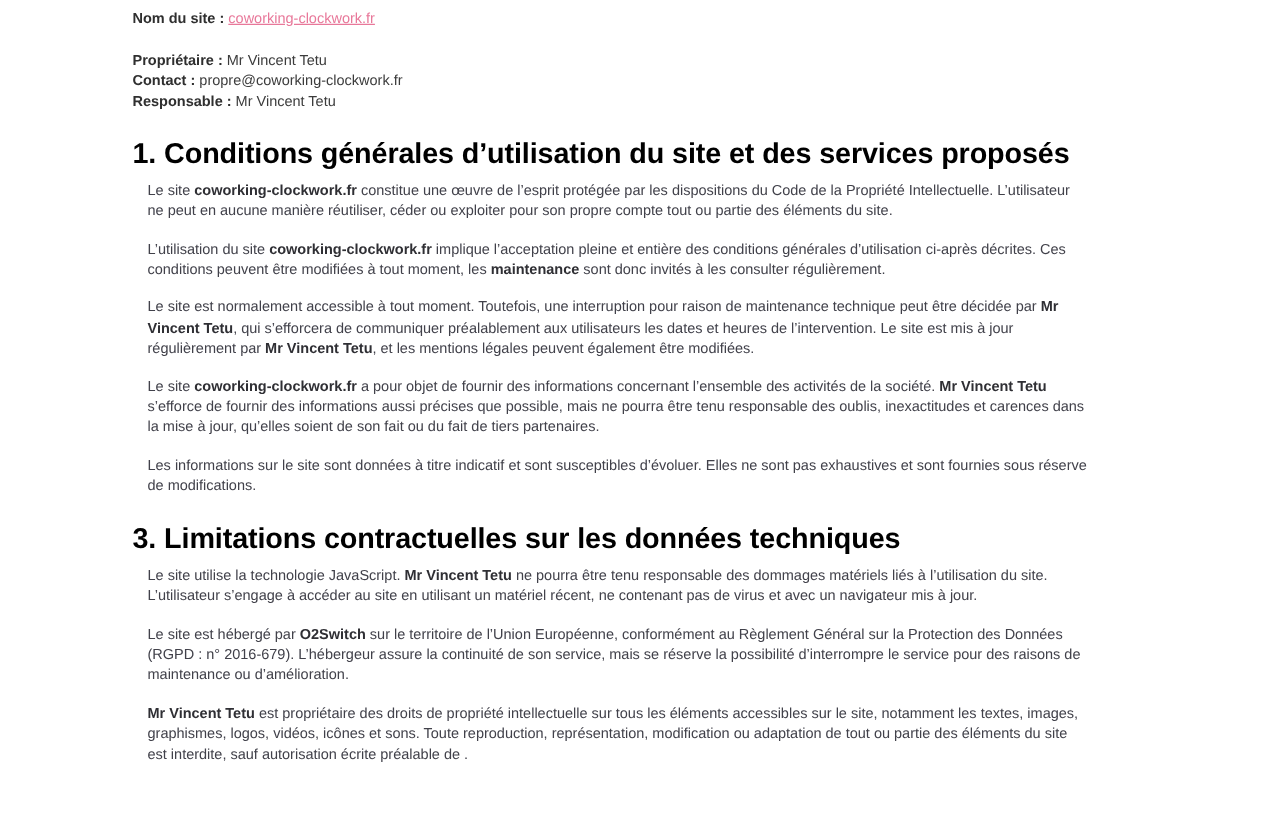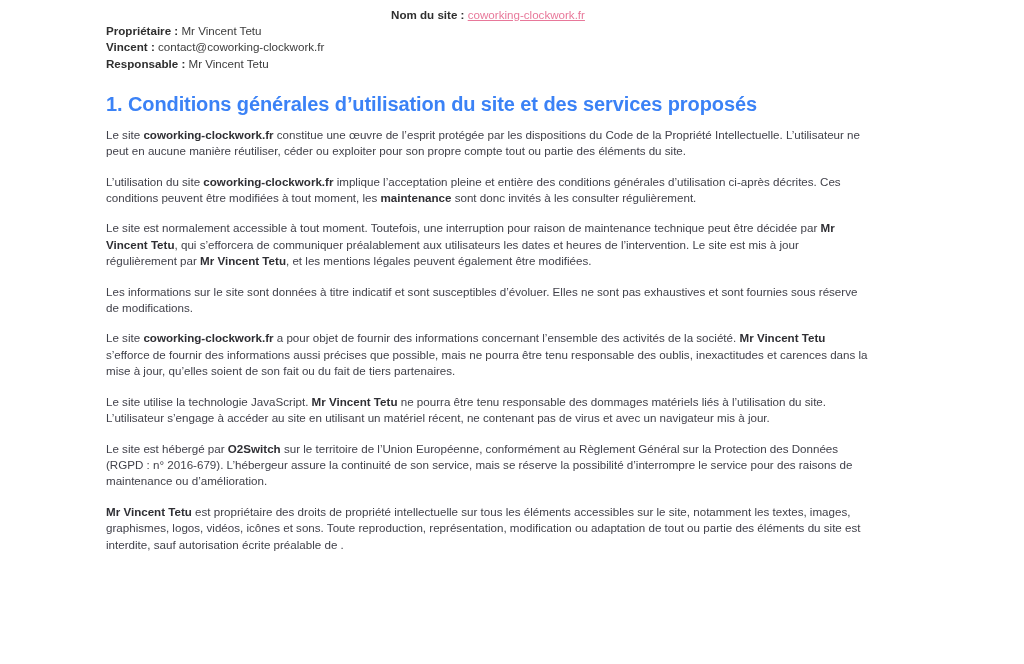--- a/index.html
+++ b/index.html
@@ -32,47 +32,46 @@
     font-size: 11.6px;
     line-height: 16.2px;
     color: #3c3c3c;
     white-space: nowrap;
   }
   .ident-line .lbl {
     font-weight: bold;
     color: #2f2f2f;
   }
   .site-line {
-    margin-bottom: 0;
-    text-align: center;
+    margin-bottom: 18px;
   }
   .site-link {
     color: #e8789a;
     text-decoration: underline;
     text-decoration-color: #e8789a;
     cursor: pointer;
   }
   .ident-group { margin-bottom: 0; }
 
   
   h2.section-title {
-    font-size: 20px;
+    font-size: 23px;
     line-height: 22px;
     font-weight: bold;
-    color: #3b82f6;
+    color: #000000;
     margin: 21px 0 12px 0;
     letter-spacing: -0.1px;
   }
 
   
   p.para {
     font-size: 11.6px;
     line-height: 16.4px;
     color: #41414a;
-    margin: 0 0 14px 0;
+    margin: 0 0 14px 12px;
     max-width: 764px;
     text-align: left;
   }
   p.para:last-child { margin-bottom: 0; }
   p.para b, p.para strong {
     font-weight: bold;
     color: #2f2f34;
   }
 </style>
 </head>
@@ -85,36 +84,37 @@
       <span class="lbl">Nom du site :</span>
       <a class="site-link" href="#">coworking-clockwork.fr</a>
     </div>
 
     <div class="ident-group">
       <div class="ident-line">
         <span class="lbl">Propriétaire :</span>
         <span>Mr Vincent Tetu</span>
       </div>
       <div class="ident-line">
-        <span class="lbl">Vincent :</span>
-        <span>contact@coworking-clockwork.fr</span>
+        <span class="lbl">Contact :</span>
+        <span>propre@coworking-clockwork.fr</span>
       </div>
       <div class="ident-line">
         <span class="lbl">Responsable :</span>
         <span>Mr Vincent Tetu</span>
       </div>
     </div>
 
     <h2 class="section-title">1. Conditions générales d’utilisation du site et des services proposés</h2>
     <p class="para">Le site <b>coworking-clockwork.fr</b> constitue une œuvre de l’esprit protégée par les dispositions du Code de la Propriété Intellectuelle. L’utilisateur ne peut en aucune manière réutiliser, céder ou exploiter pour son propre compte tout ou partie des éléments du site.</p>
     <p class="para">L’utilisation du site <b>coworking-clockwork.fr</b> implique l’acceptation pleine et entière des conditions générales d’utilisation ci-après décrites. Ces conditions peuvent être modifiées à tout moment, les <b>maintenance</b> sont donc invités à les consulter régulièrement.</p>
     <p class="para">Le site est normalement accessible à tout moment. Toutefois, une interruption pour raison de maintenance technique peut être décidée par <b>Mr Vincent Tetu</b>, qui s’efforcera de communiquer préalablement aux utilisateurs les dates et heures de l’intervention. Le site est mis à jour régulièrement par <b>Mr Vincent Tetu</b>, et les mentions légales peuvent également être modifiées.</p>
 
+    <p class="para">Le site <b>coworking-clockwork.fr</b> a pour objet de fournir des informations concernant l’ensemble des activités de la société. <b>Mr Vincent Tetu</b> s’efforce de fournir des informations aussi précises que possible, mais ne pourra être tenu responsable des oublis, inexactitudes et carences dans la mise à jour, qu’elles soient de son fait ou du fait de tiers partenaires.</p>
     <p class="para">Les informations sur le site sont données à titre indicatif et sont susceptibles d’évoluer. Elles ne sont pas exhaustives et sont fournies sous réserve de modifications.</p>
-    <p class="para">Le site <b>coworking-clockwork.fr</b> a pour objet de fournir des informations concernant l’ensemble des activités de la société. <b>Mr Vincent Tetu</b> s’efforce de fournir des informations aussi précises que possible, mais ne pourra être tenu responsable des oublis, inexactitudes et carences dans la mise à jour, qu’elles soient de son fait ou du fait de tiers partenaires.</p>
 
+    <h2 class="section-title">3. Limitations contractuelles sur les données techniques</h2>
     <p class="para">Le site utilise la technologie JavaScript. <b>Mr Vincent Tetu</b> ne pourra être tenu responsable des dommages matériels liés à l’utilisation du site. L’utilisateur s’engage à accéder au site en utilisant un matériel récent, ne contenant pas de virus et avec un navigateur mis à jour.</p>
     <p class="para">Le site est hébergé par <b>O2Switch</b> sur le territoire de l’Union Européenne, conformément au Règlement Général sur la Protection des Données (RGPD : n° 2016-679). L’hébergeur assure la continuité de son service, mais se réserve la possibilité d’interrompre le service pour des raisons de maintenance ou d’amélioration.</p>
 
     <p class="para"><b>Mr Vincent Tetu</b> est propriétaire des droits de propriété intellectuelle sur tous les éléments accessibles sur le site, notamment les textes, images, graphismes, logos, vidéos, icônes et sons. Toute reproduction, représentation, modification ou adaptation de tout ou partie des éléments du site est interdite, sauf autorisation écrite préalable de .</p>
 
   </div>
 </div>
 
 </body></html>

